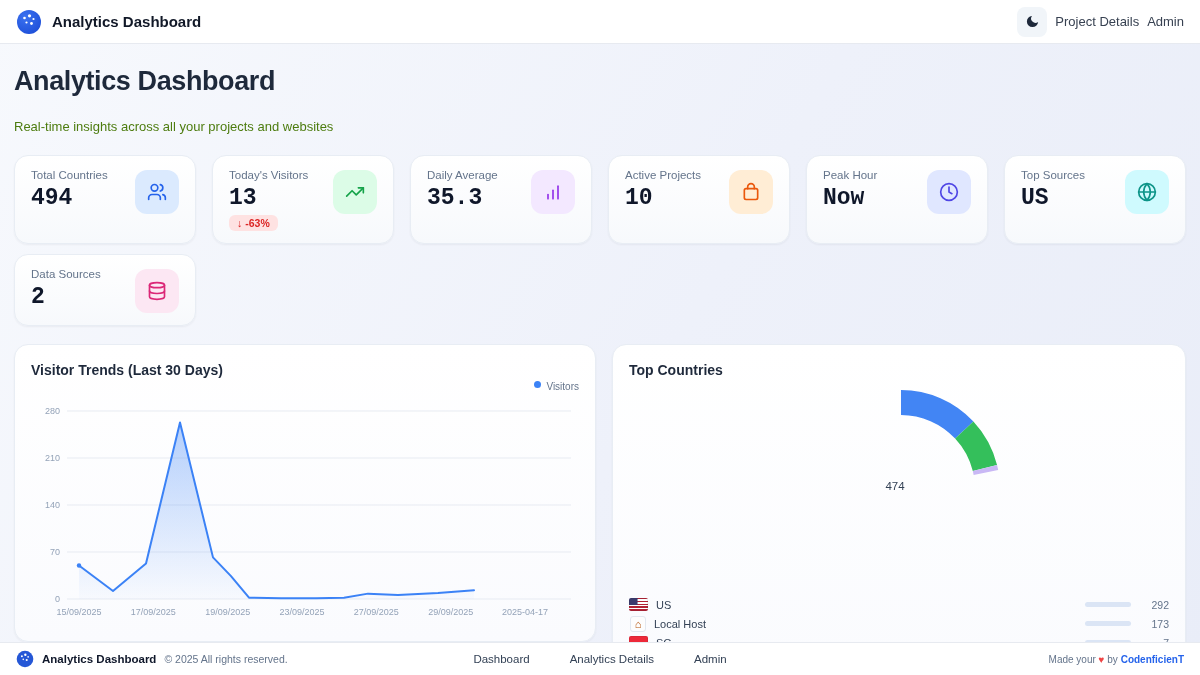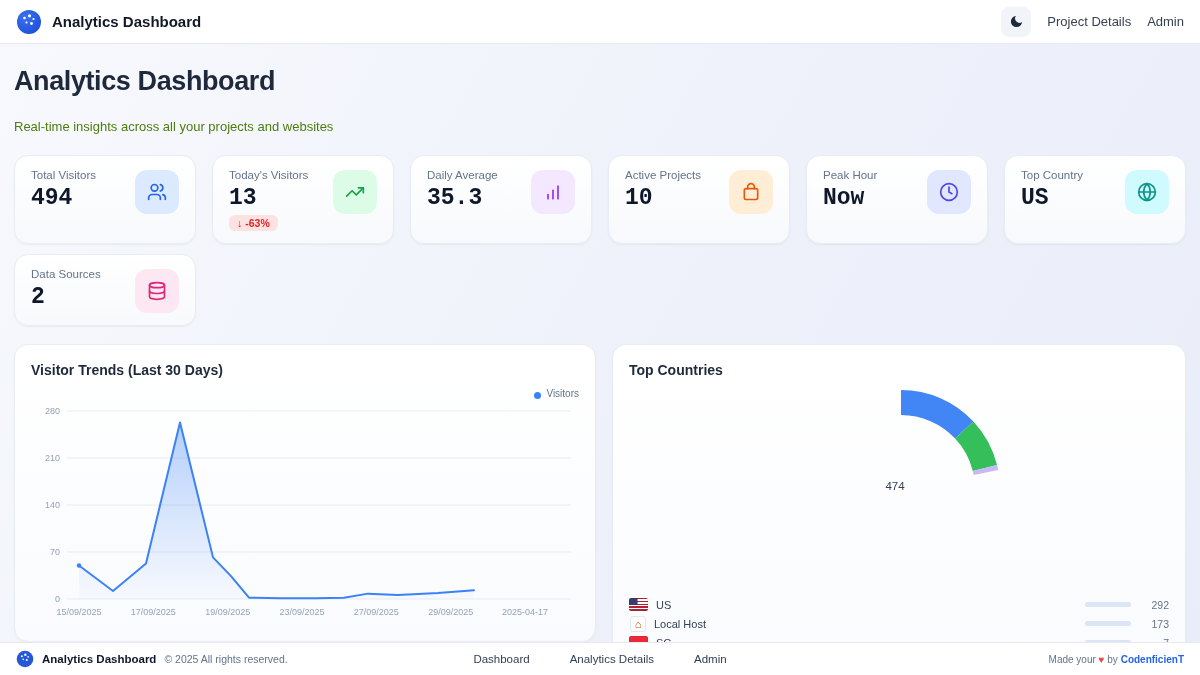--- a/index.html
+++ b/index.html
@@ -9,21 +9,21 @@
     background:linear-gradient(120deg,#f7f9fd 0%, #eef1fa 55%, #e9edf8 100%);
     color:#0f172a;
   }
   
   .navbar {
     height:44px; background:#ffffff; border-bottom:1px solid #e7eaf0;
     display:flex; align-items:center; padding:0 16px; gap:10px;
   }
   .brand { display:flex; align-items:center; gap:10px; }
   .brand-name { font-size:15px; font-weight:700; color:#111827; }
-  .nav-right { margin-left:auto; display:flex; align-items:center; gap:16px;text-align:right; }
+  .nav-right { margin-left:auto; display:flex; align-items:center; gap:8px;text-align:right; }
   .theme-btn {
     width:30px; height:30px; border:none; border-radius:8px; background:#f1f5f9;
     display:flex; align-items:center; justify-content:center; cursor:pointer;
   }
   .nav-link { font-size:13px; color:#374151; text-decoration:none; cursor:pointer; }
   
   .main { height:598px; padding:0 14px; overflow:hidden; }
   .hero { padding-top:20px; }
   .hero h1 { font-size:27px; line-height:34px; font-weight:800; color:#1e293b; letter-spacing:-0.4px; }
   .hero p { font-size:13px; line-height:17px; color:#4d7c0f; margin-top:20px; }
@@ -58,21 +58,21 @@
   .chip.cyan   { background:#cffafe; color:#0d9488; }
   .chip.pink   { background:#fce7f3; color:#db2777; }
   
   .charts-row { margin-top:18px; display:grid; grid-template-columns:1fr 1fr; gap:16px; align-items:start; }
   .chart-card {
     background:linear-gradient(180deg,#ffffff 0%,#fafbfe 100%);
     border:1px solid #e8edf4; border-radius:14px; padding:16px;
     box-shadow:0 1px 2px rgba(15,23,42,.05); position:relative;
   }
   .chart-title { font-size:14px; font-weight:700; color:#1e293b; line-height:18px; }
-  .legend-row { display:flex; justify-content:flex-end; align-items:flex-end; gap:5px; height:18px; margin-top:2px; }
+  .legend-row { display:flex; justify-content:flex-end; align-items:flex-start; gap:5px; height:18px; margin-top:2px; }
   .legend-dot { width:7px; height:7px; border-radius:50%; }
   .legend-label { font-size:10px; color:#64748b; }
   #trend-svg text { font-family:"Liberation Sans",sans-serif; }
   .donut-card { height:318px; overflow:hidden; }
   .donut-wrap { position:relative; height:216px; margin:0 -16px; }
   .donut-wrap svg { display:block; }
   .donut-label {
     position:absolute; top:101px; left:0; right:8px; text-align:center;
     font-size:11.5px; color:#334155;
   }
@@ -151,21 +151,21 @@
 <main class="main">
   <section class="hero">
     <h1>Analytics Dashboard</h1>
     <p>Real-time insights across all your projects and websites</p>
   </section>
 
   <section class="stats-grid">
 
     <div class="stat-card">
       <div>
-        <div class="stat-label">Total Visitors</div>
+        <div class="stat-label">Total Countries</div>
         <div class="stat-value">494</div>
       </div>
       <div class="chip blue">
         <svg viewBox="0 0 24 24" fill="none" stroke="currentColor" stroke-width="2" stroke-linecap="round" stroke-linejoin="round">
           <path d="M16 21v-2a4 4 0 0 0-4-4H6a4 4 0 0 0-4 4v2"></path>
             <circle cx="9" cy="7" r="4"></circle>
           <path d="M22 21v-2a4 4 0 0 0-3-3.87"></path>
             <path d="M16 3.13a4 4 0 0 1 0 7.75"></path>
         </svg>
       </div>
@@ -223,21 +223,21 @@
       <div class="chip indigo">
         <svg viewBox="0 0 24 24" fill="none" stroke="currentColor" stroke-width="2" stroke-linecap="round" stroke-linejoin="round">
           <circle cx="12" cy="12" r="10"></circle>
             <polyline points="12 6 12 12 15.5 14"></polyline>
         </svg>
       </div>
     </div>
 
     <div class="stat-card">
       <div>
-        <div class="stat-label">Top Country</div>
+        <div class="stat-label">Top Sources</div>
         <div class="stat-value">US</div>
       </div>
       <div class="chip cyan">
         <svg viewBox="0 0 24 24" fill="none" stroke="currentColor" stroke-width="2" stroke-linecap="round" stroke-linejoin="round">
           <circle cx="12" cy="12" r="10"></circle>
             <line x1="2" y1="12" x2="22" y2="12"></line>
           <path d="M12 2a15.3 15.3 0 0 1 4 10 15.3 15.3 0 0 1-4 10 15.3 15.3 0 0 1-4-10 15.3 15.3 0 0 1 4-10z"></path>
         </svg>
       </div>
     </div>

